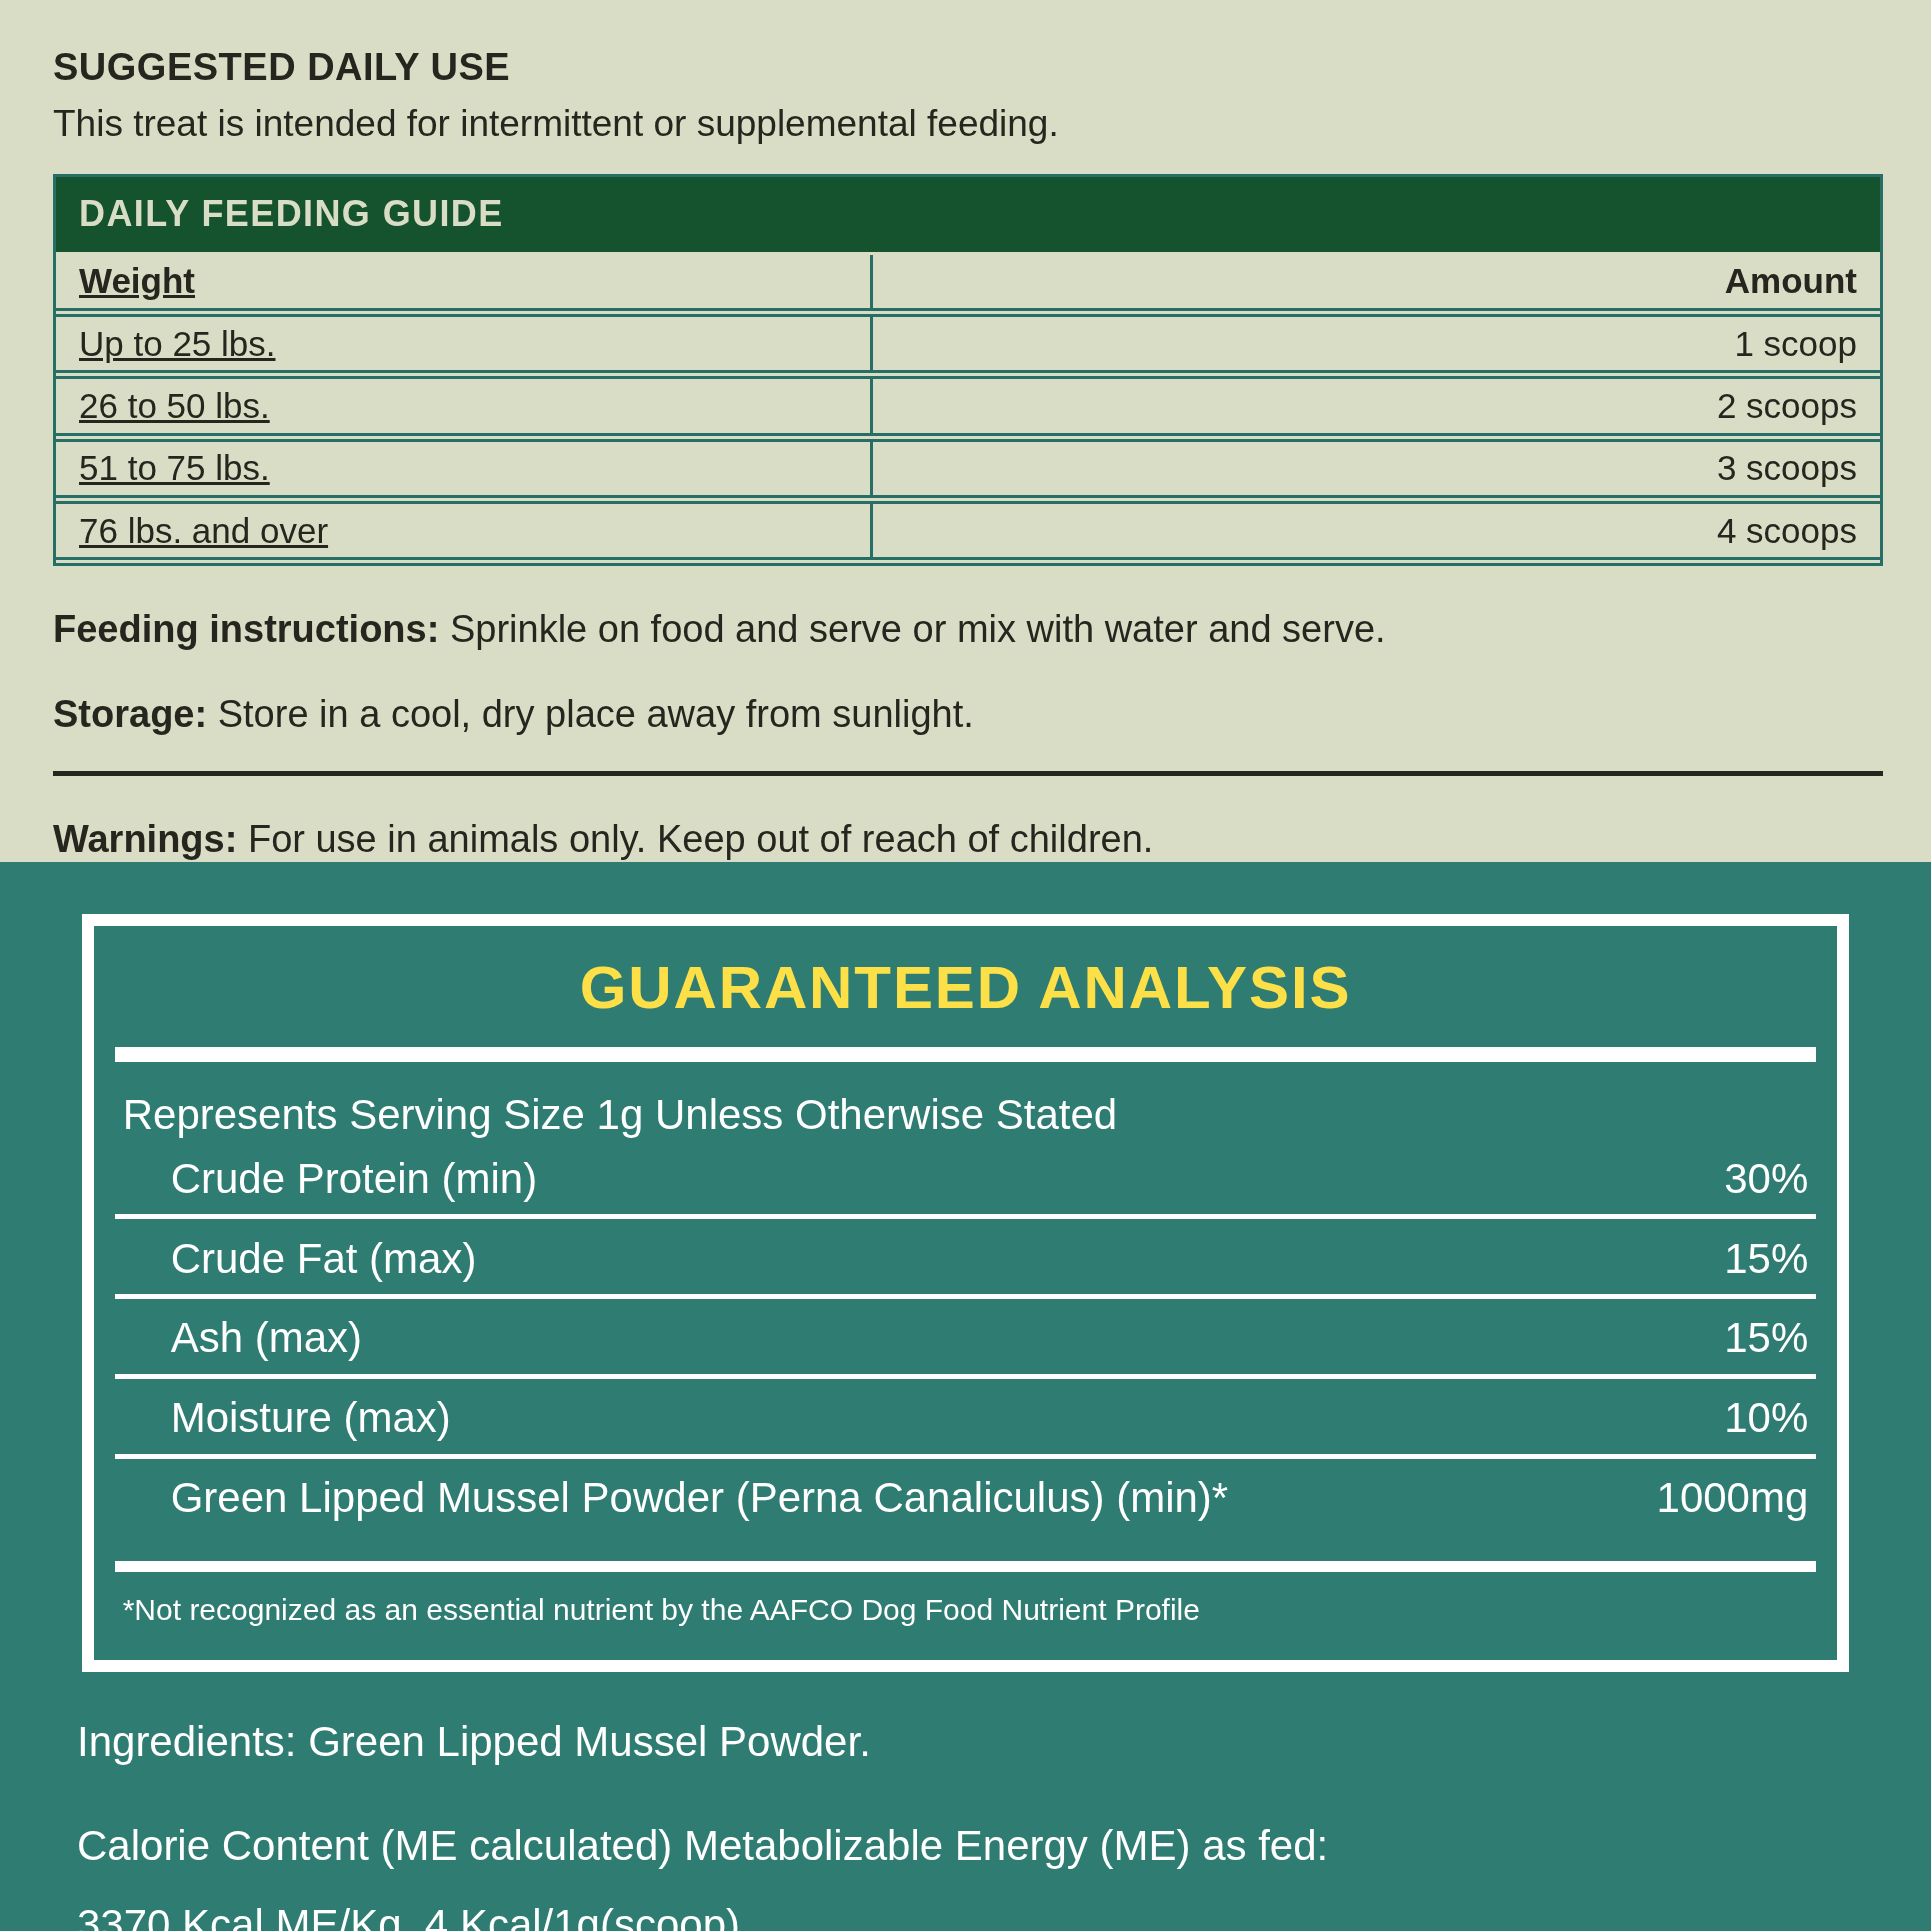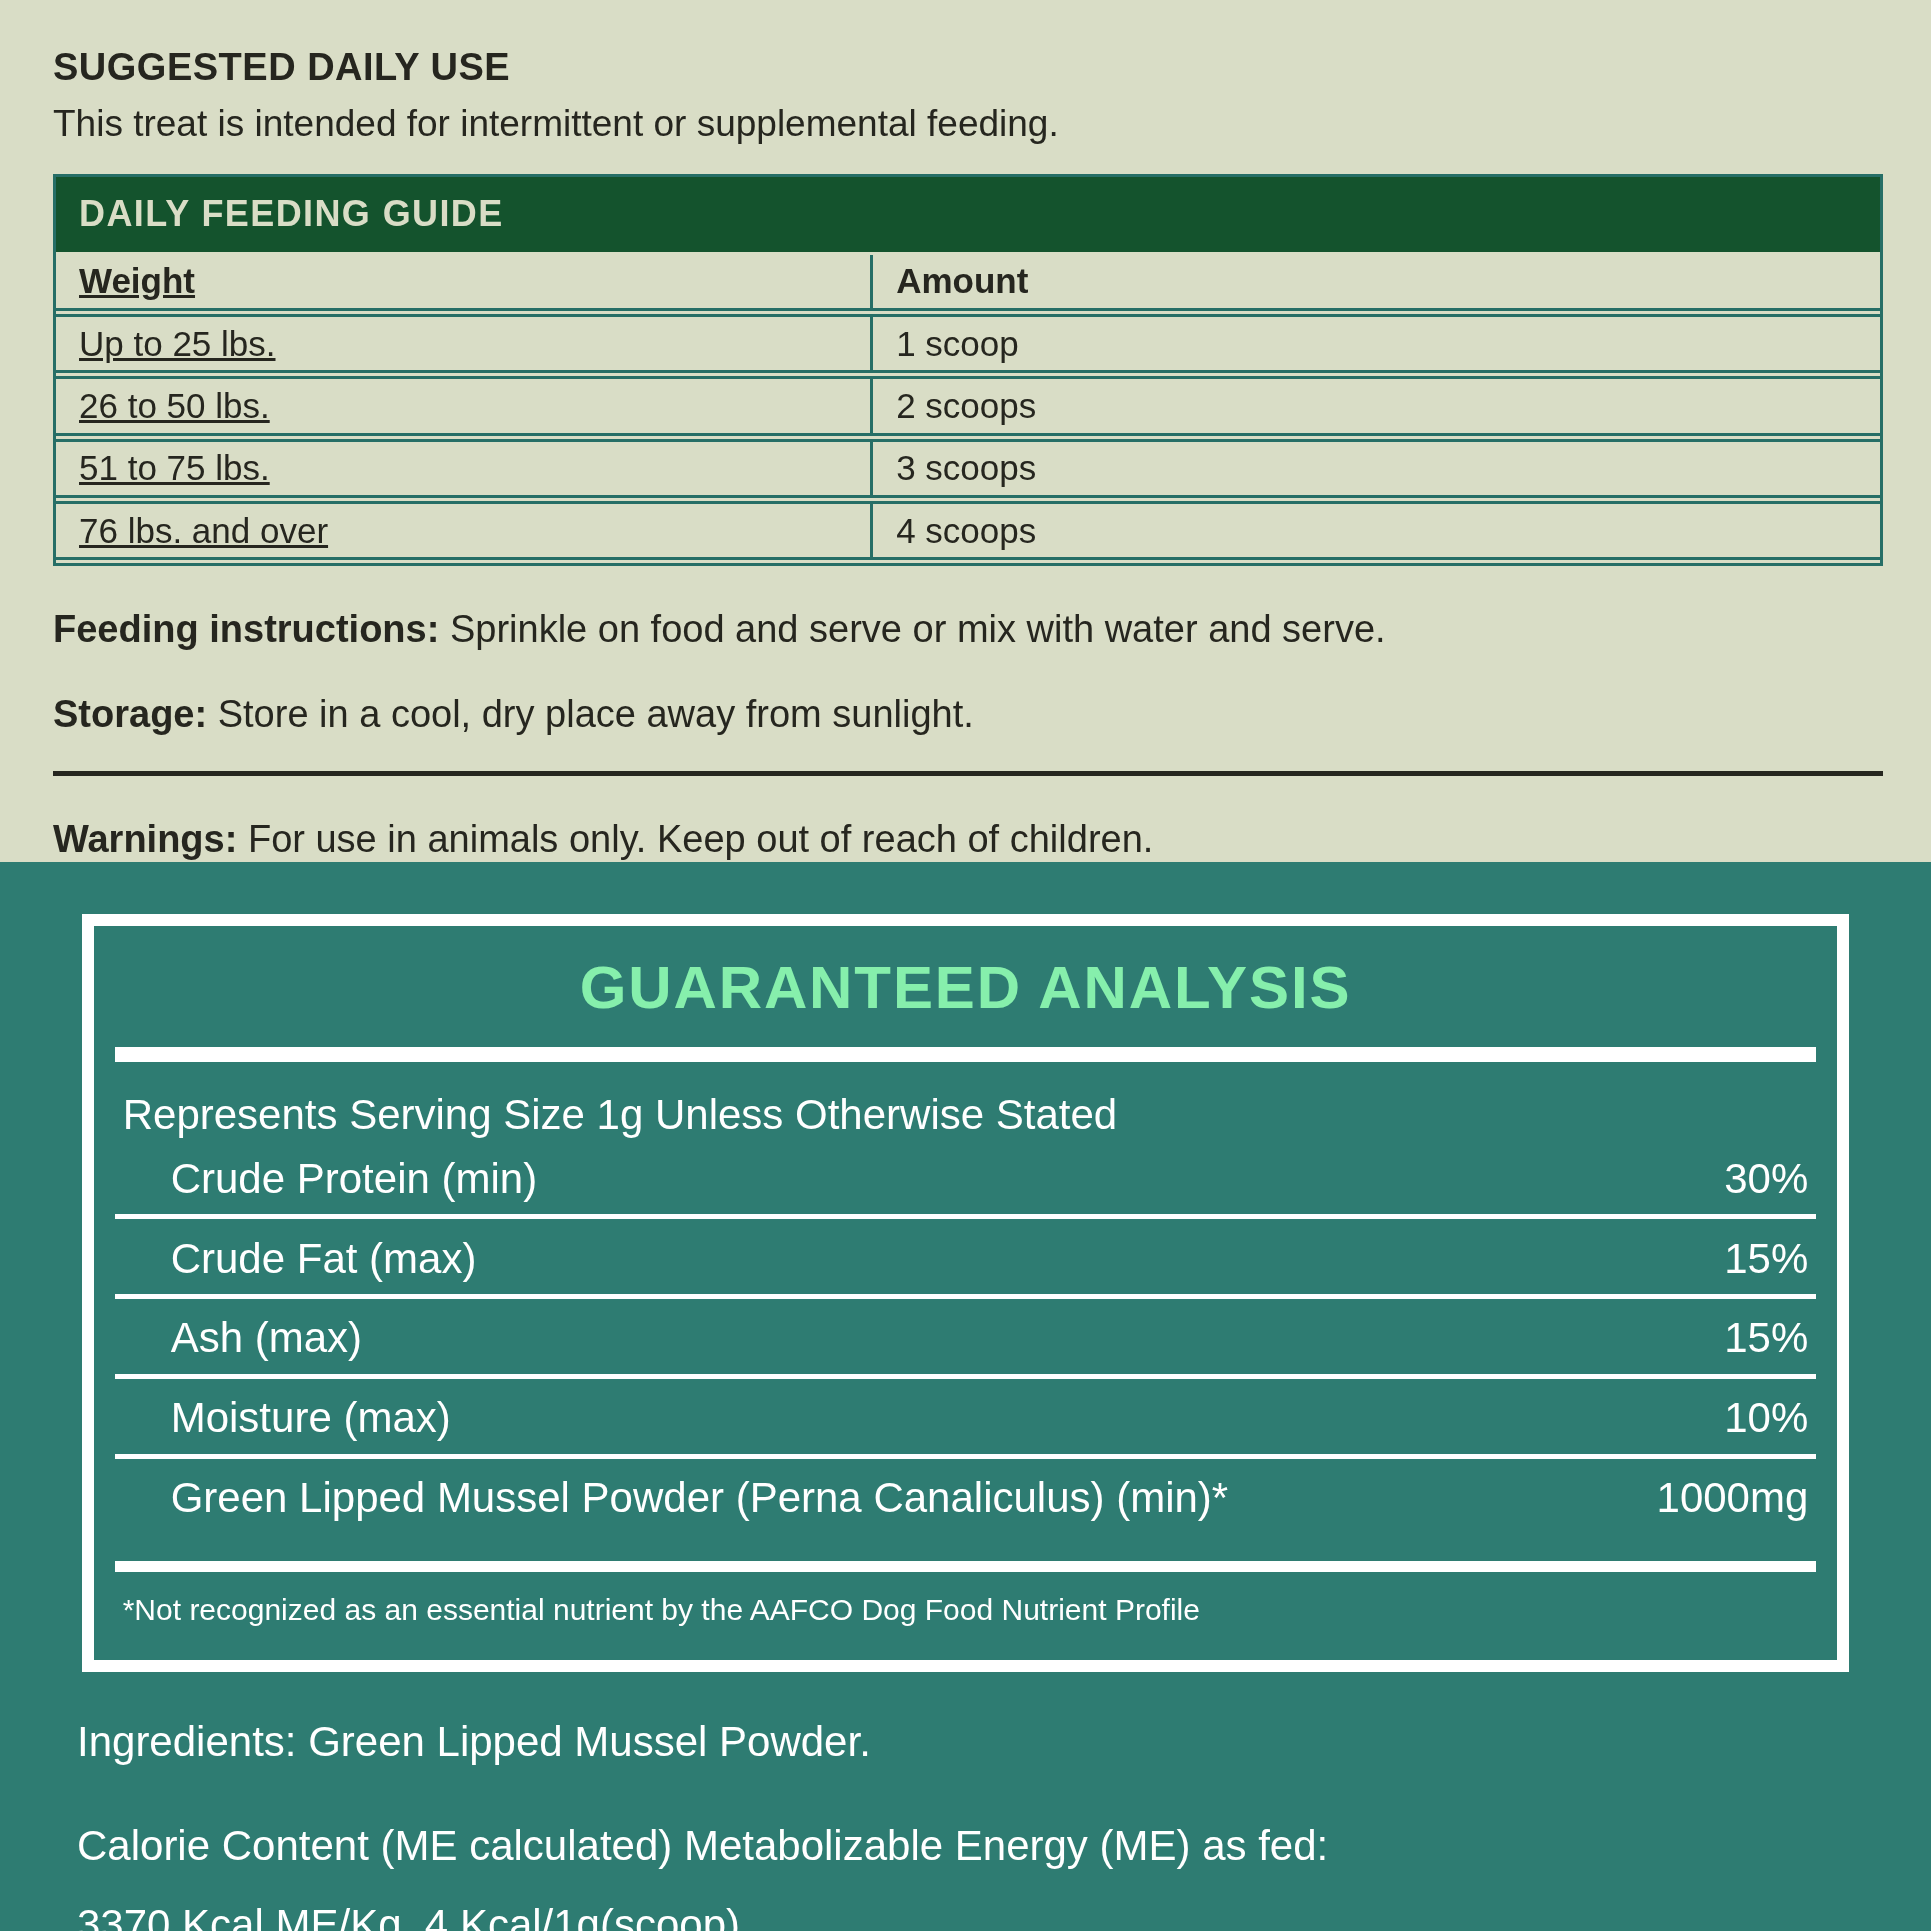--- a/index.html
+++ b/index.html
@@ -62,21 +62,21 @@
   .feeding-table thead th {
     font-weight: bold;
     text-align: left;
     border-bottom: 3.9px solid #266e66;
   }
   .feeding-table tbody td {
     border-top: 3.9px solid #266e66;
     border-bottom: 3.9px solid #266e66;
   }
   .feeding-table .col-weight { width: 44.8%; border-right: 3.9px solid #266e66; text-decoration: underline; }
-  .feeding-table .col-amount { text-align: left; }
+  .feeding-table .col-amount { text-align: right; }
 
   .info-line {
     margin: 42px 0 0 0;
     font-size: 38px;
     color: #26261f;
   }
   .info-line b { font-weight: bold; }
   .rule-divider {
     border: none;
     height: 4.8px;
@@ -100,21 +100,21 @@
     top: 52px;
     border: 12.6px solid #ffffff;
     padding: 11.6px 21px 33px 21px;
   }
   .ga-title {
     margin-top: 15.4px;
     text-align: center;
     font-size: 60px;
     font-weight: bold;
     letter-spacing: 1.9px;
-    color: #86efac;
+    color: #fde047;
   }
   .ga-rule-thick {
     height: 15.4px;
     background: #ffffff;
     margin-top: 25px;
   }
   .ga-serving {
     margin-top: 29px;
     padding: 0 7.7px;
     font-size: 42px;

